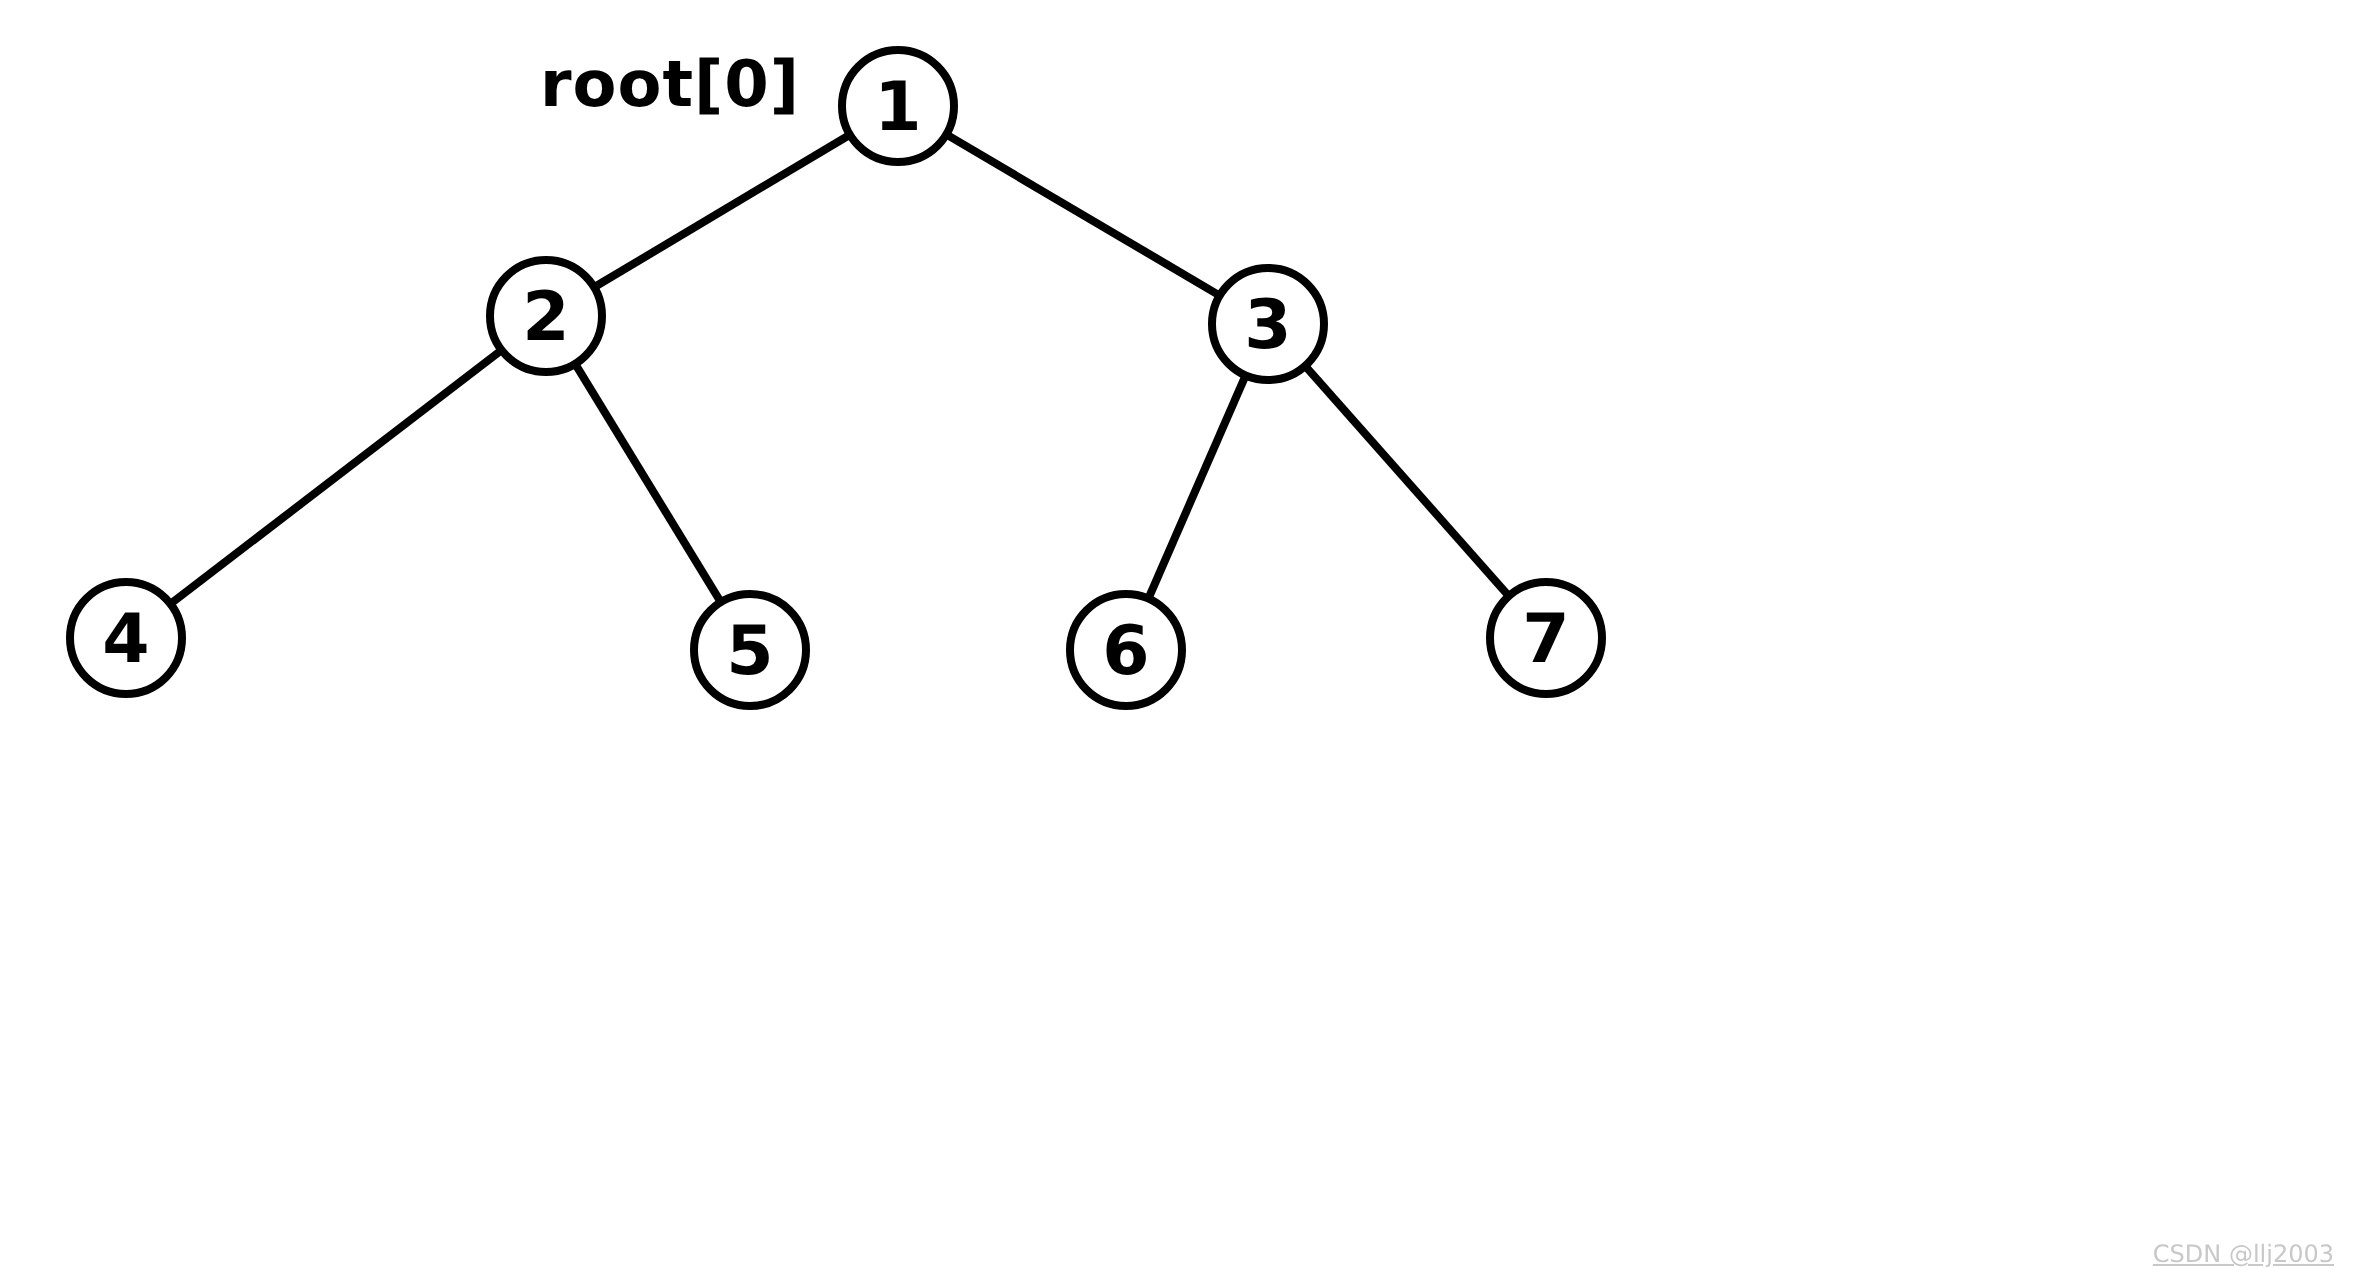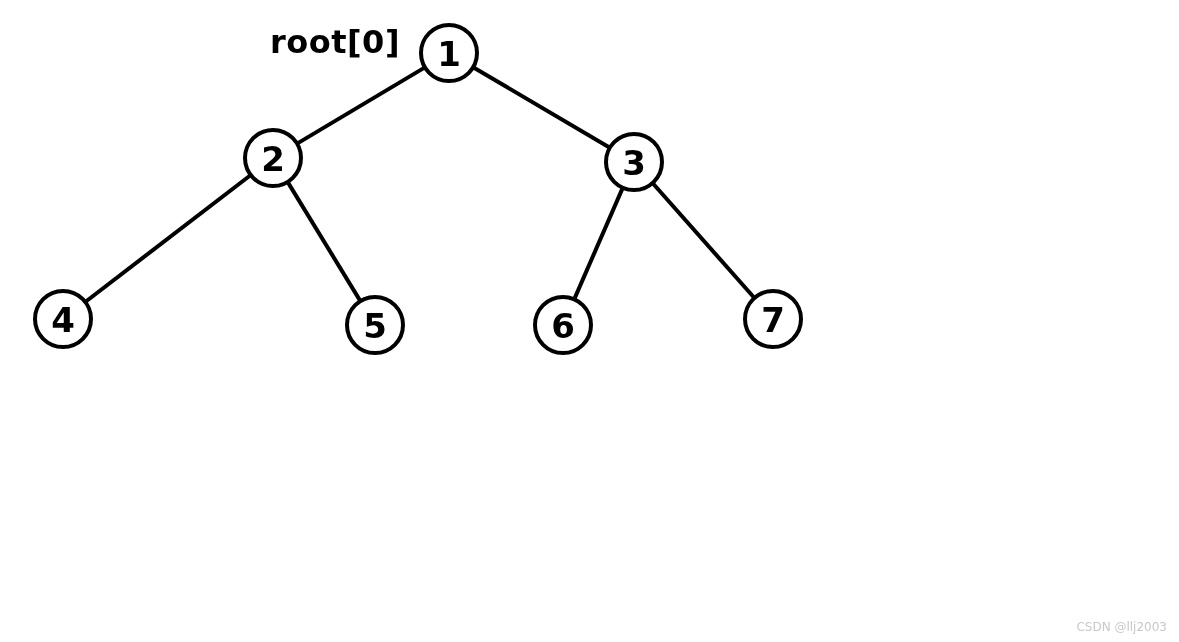--- a/index.html
+++ b/index.html
@@ -52,20 +52,21 @@
   }
   .watermark-text {
     position: absolute;
     right: 12px;
     bottom: 8px;
     font-family: "DejaVu Sans", "Liberation Sans", sans-serif;
     font-size: 12px;
     color: #c8c8c8;
     white-space: nowrap;
     user-select: none;
+    text-decoration: underline;
   }
 </style>
 </head>
 <body>
 
 <svg id="diagram-canvas" viewBox="0 0 1179 642" xmlns="http://www.w3.org/2000/svg">
   <g id="edge-layer">
       <line x1="424.9541084614578" y1="67.3455602928803" x2="297.0458915385422" y2="143.6544397071197" class="tree-edge" stroke="#000000" stroke-width="4"></line>
       <line x1="473.1240953740611" y1="67.21365619336572" x2="609.8759046259389" y2="147.78634380663428" class="tree-edge" stroke="#000000" stroke-width="4"></line>
       <line x1="250.77902188382635" y1="175.03608322239978" x2="85.22097811617365" y2="301.9639167776002" class="tree-edge" stroke="#000000" stroke-width="4"></line>

